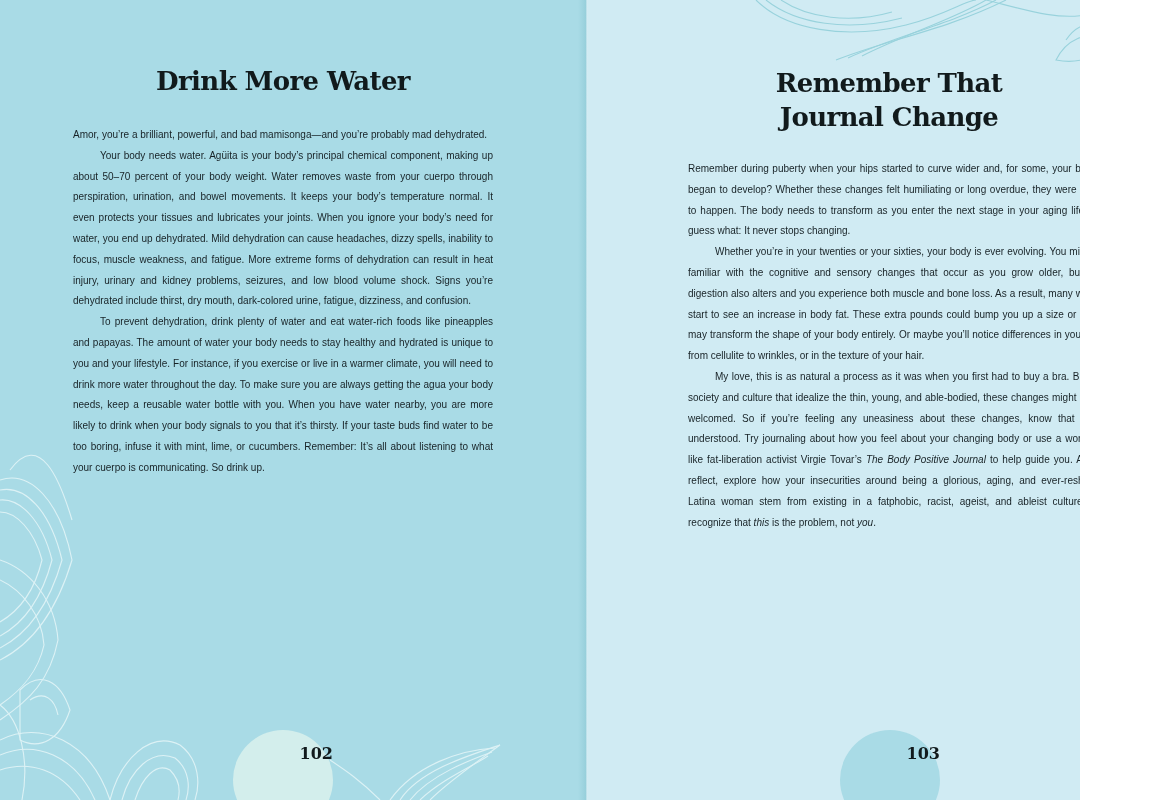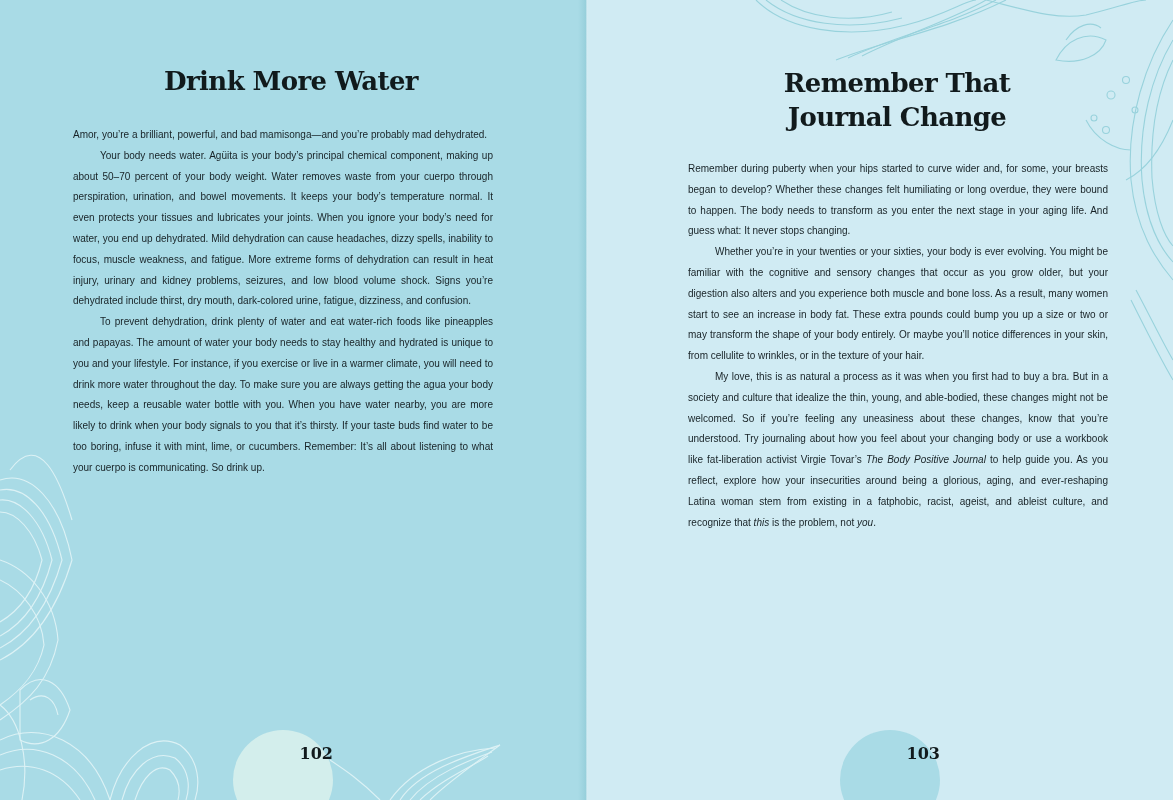--- a/index.html
+++ b/index.html
@@ -1,25 +1,25 @@
 <!DOCTYPE html>
 <html><head>
 <meta charset="utf-8">
 <style>
   html, body { margin: 0; padding: 0; }
   body { width: 1173px; height: 800px; overflow: hidden; position: relative; font-family: "Liberation Sans", sans-serif; }
   .spread { position: absolute; inset: 0; width: 1173px; height: 800px; }
   .page { position: absolute; top: 0; height: 800px; overflow: hidden; }
   .page-left { left: 0; width: 586px; background: #a9dbe6; }
-  .page-right { left: 586px; width: 587px; background: #d0ebf3; }
+  .page-right { left: 586px; width: 494px; background: #d0ebf3; }
   .gutter { position: absolute; left: 578px; top: 0; width: 10px; height: 800px;
             background: linear-gradient(to right, rgba(140,200,212,0) 0%, rgba(140,200,212,0.6) 75%, rgba(230,245,250,0.6) 100%); }
   .deco { position: absolute; pointer-events: none; }
   .title { position: absolute; margin: 0; text-align: center; color: #111a1c;
-           font-family: "DejaVu Serif", serif; font-weight: bold; letter-spacing: -0.6px; padding-left: 8px; }
+           font-family: "DejaVu Serif", serif; font-weight: bold; letter-spacing: -0.6px; }
   .title-left { left: 0; width: 566px; top: 64px; font-size: 26px; line-height: 34px; }
   .title-right { left: 0; width: 606px; top: 66px; font-size: 26px; line-height: 34px; }
   .body-text { position: absolute; color: #172226; font-size: 10px; line-height: 20.8px; text-align: justify; }
   .body-left { left: 73px; top: 125px; width: 420px; }
   .body-right { left: 102px; top: 159px; width: 420px; }
   .body-text p { margin: 0; text-indent: 27px; hyphens: manual; }
   .body-text p.first { text-indent: 0; }
   .body-text em { font-style: italic; }
   .page-num-circle { position: absolute; width: 100px; height: 100px; border-radius: 50%; }
   .circle-left { left: 233px; top: 730px; background: #d3eeec; }

